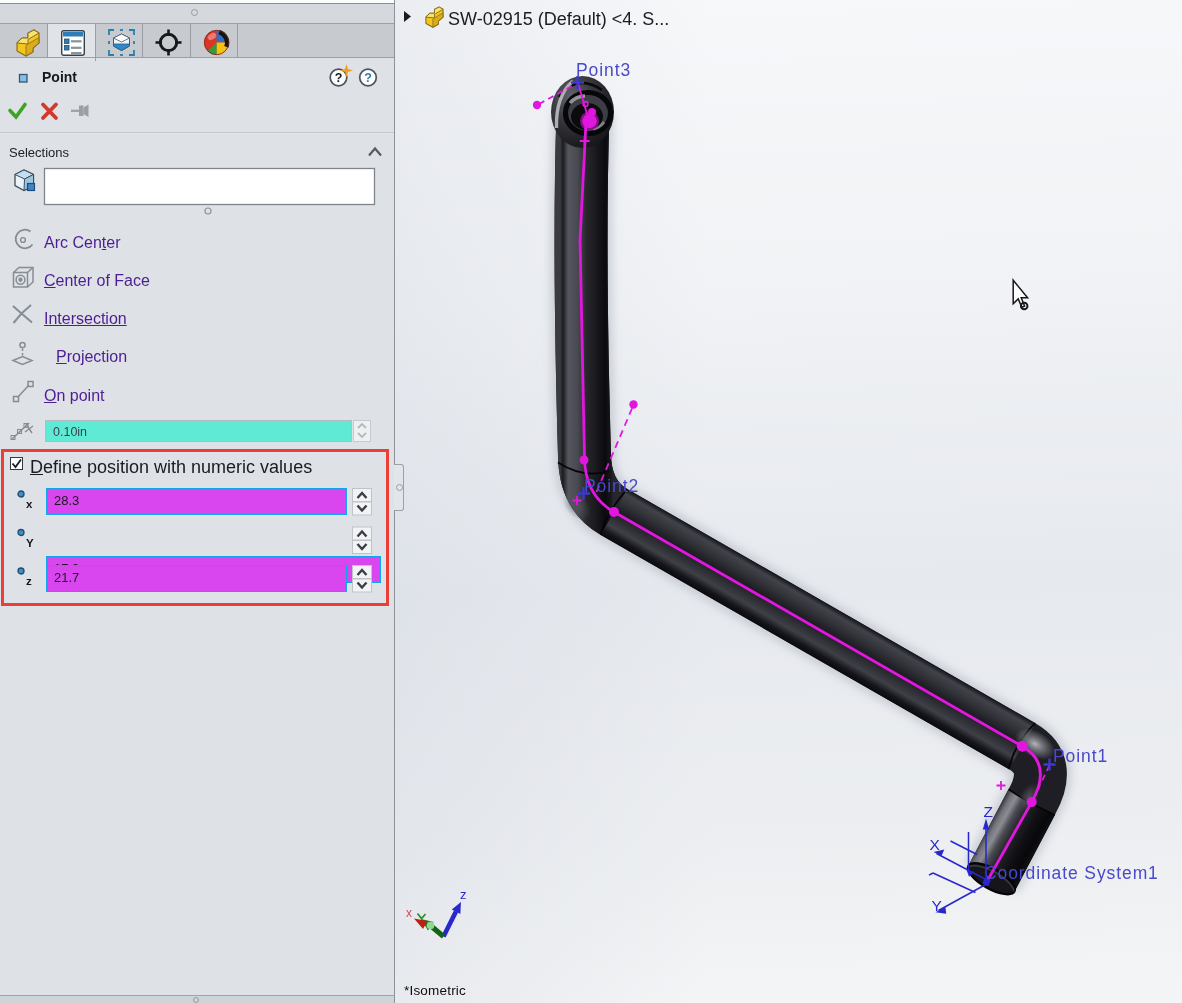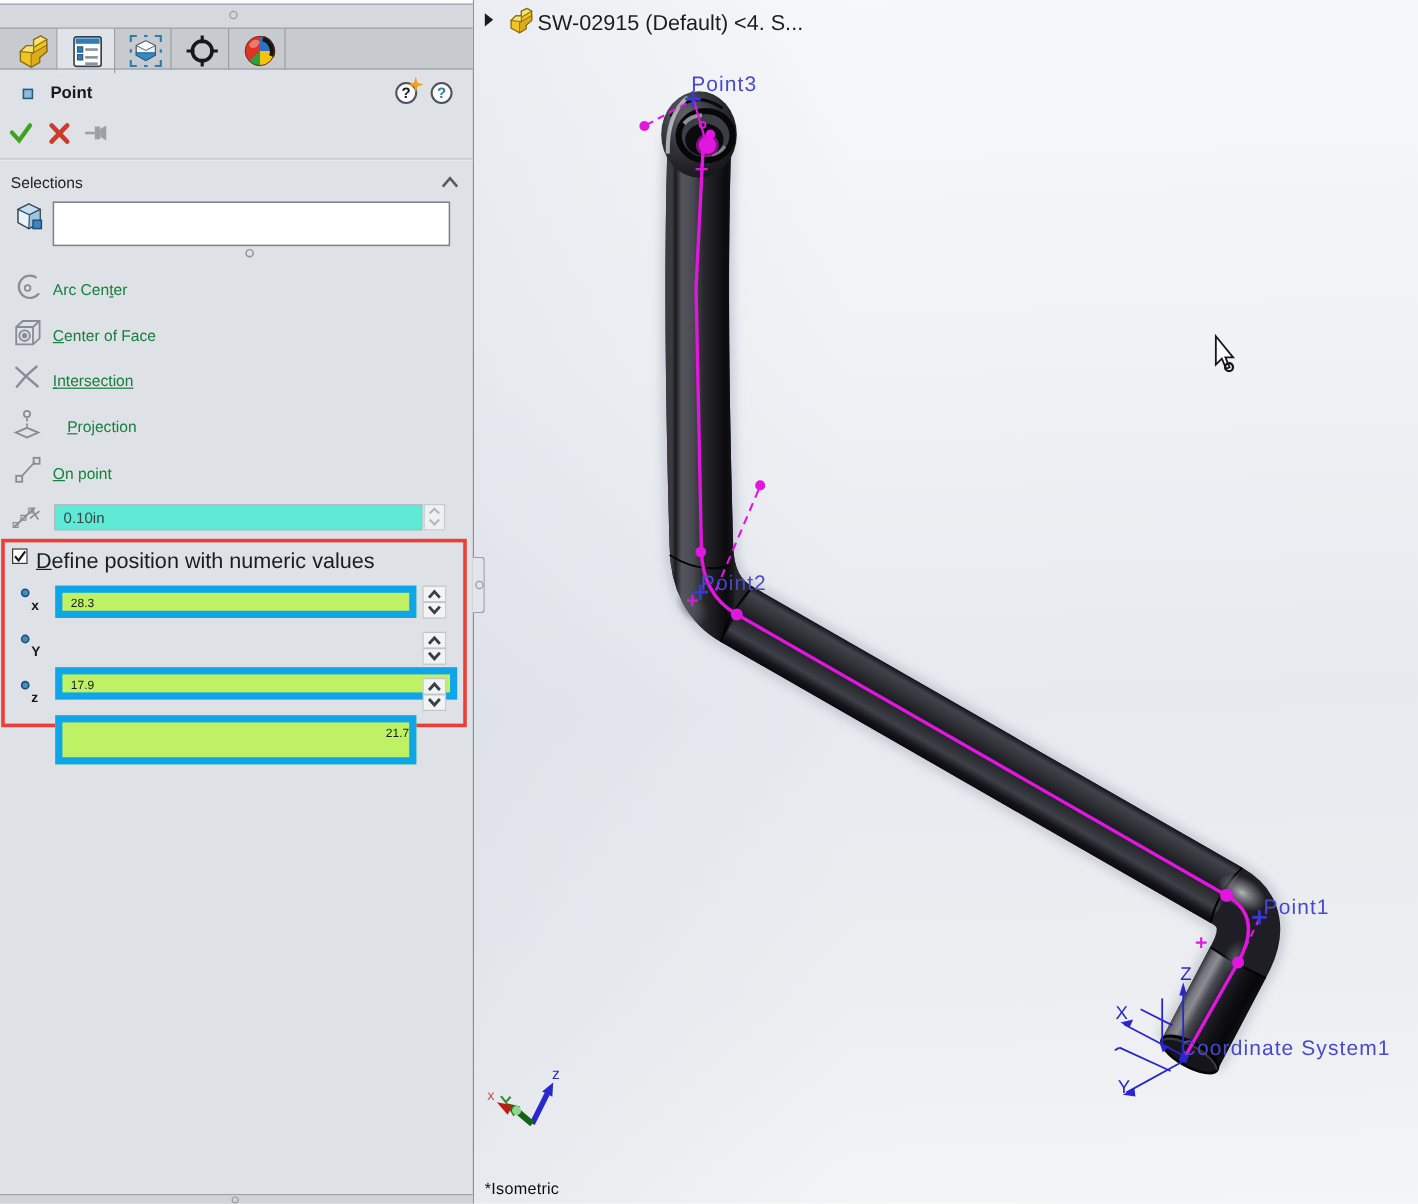--- a/index.html
+++ b/index.html
@@ -15,24 +15,24 @@
   #topstrip{left:0;top:4px;width:394px;height:19px;background:#d5d8dc;}
   .gripc{box-sizing:border-box;border:1px solid #989da3;border-radius:50%;background:transparent;}
   #tabs{left:0;top:23px;width:394px;height:35px;background:#c7cbd0;border-top:1px solid #9ba0a5;box-sizing:border-box;}
   .tab{position:absolute;top:0;height:34px;border-right:1px solid #9a9ea3;box-sizing:border-box;}
   .tabsel{background:#e0e3e7;height:37px;}
   #tabline{left:0;top:57px;width:394px;height:1px;background:#9aa0a5;}
   
   #ptitle{left:42px;top:69px;font-size:14px;font-weight:bold;color:#18181f;}
   #hdrsep{left:0px;top:132px;width:394px;height:2px;
      background:linear-gradient(#b6bac0,#f2f4f6);}
-  .lbl{font-size:13px;color:#15803d;}
+  .lbl{font-size:16px;color:#4c1d95;}
   
-  .field{position:absolute;background:#bef264;border:6px solid #0ea5e9;box-sizing:border-box;
-     font-size:10px;color:#1a1a20;padding:4px 0 0 7px;}
+  .field{position:absolute;background:#d946ef;border:1px solid #0ea5e9;box-sizing:border-box;
+     font-size:13px;color:#1a1a20;padding:4px 0 0 7px;}
   .fielddis{background:#5eead4;border:1px solid #b6bac0;color:#3d4249;font-size:12.5px;}
   #redbox{left:1px;top:449px;width:388px;height:157px;border:3px solid #ea3f39;box-sizing:border-box;}
   .ck{position:absolute;left:10px;top:457px;width:13px;height:13px;background:#fff;border:1.4px solid #33383d;box-sizing:border-box;}
   #splitter{left:394px;top:464px;width:10px;height:47px;background:#e2e5e9;border:1px solid #9aa0a6;
      border-left:none;border-radius:0 3px 3px 0;box-sizing:border-box;}
   #panelbot{left:0;top:995px;width:394px;height:8px;background:#d0d3d7;border-top:1px solid #a0a4a9;box-sizing:border-box;}
   
   #flytext{left:448px;top:9px;font-size:18px;color:#1c1c20;}
   #isotext{left:404px;top:983px;font-size:13.5px;font-weight:normal;color:#0e0e10;letter-spacing:0.2px;}
 </style>
@@ -356,21 +356,21 @@
     </div>
 
     <div id="redbox" class="abs"></div>
     <div class="ck"></div>
     <svg class="abs" style="left:10px;top:457px" width="14" height="14" viewBox="0 0 14 14">
       <path d="M2.5,6.5 L5.5,10 L11,2.5" fill="none" stroke="#1b1b20" stroke-width="1.8"></path>
     </svg>
     <div class="abs" style="left:30px;top:457px;font-size:18px;color:#1b1b22;"><u>D</u>efine position with numeric values</div>
     <div class="field abs" style="left:46px;top:488px;width:301px;height:27px;">28.3</div>
     <div class="field abs" style="left:46px;top:556px;width:335px;height:27px;">17.9</div>
-    <div class="field abs" style="left:46px;top:596px;width:301px;height:41px;text-align:right;">21.7</div>
+    <div class="field abs" style="left:46px;top:565px;width:301px;height:27px;">21.7</div>
     <svg class="abs" style="left:14px;top:487px" width="30" height="110" viewBox="0 0 30 110">
       <g font-size="11.5" font-weight="bold" fill="#15151a" font-family="Liberation Sans,sans-serif">
         <circle cx="7" cy="7" r="3" fill="#3f8fc0" stroke="#1d4e77" stroke-width="1.3"></circle>
           <text x="12" y="21">x</text>
         <circle cx="7" cy="45.5" r="3" fill="#3f8fc0" stroke="#1d4e77" stroke-width="1.3"></circle>
           <text x="12" y="59.5">Y</text>
         <circle cx="7" cy="84" r="3" fill="#3f8fc0" stroke="#1d4e77" stroke-width="1.3"></circle>
           <text x="12" y="98">z</text>
       </g>
     </svg>

